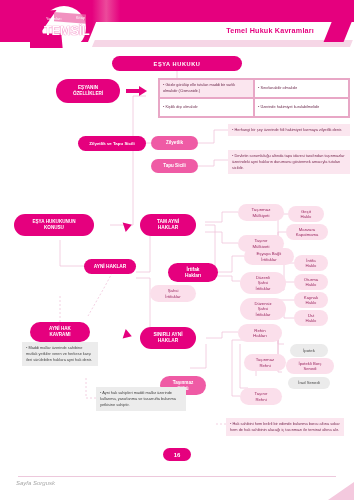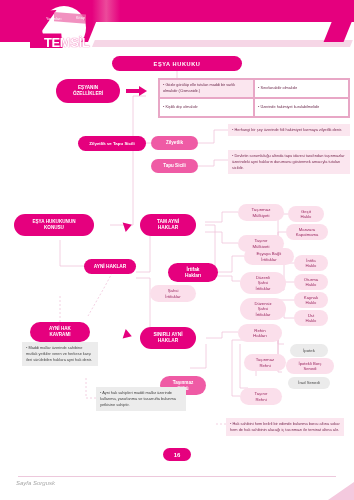--- a/index.html
+++ b/index.html
@@ -64,21 +64,21 @@
   .logo-swoosh2 {
     position: absolute; left: 30px; top: 4px;
     width: 32px; height: 16px;
     background: #ec6cab;
     clip-path: polygon(0% 0%, 100% 16%, 100% 74%, 0% 58%);
     opacity:.75;
   }
   .logo-name {
     position: absolute; left: 20px; top: 15px;
     font-size: 13px; font-weight: 800; color: #ffffff;
-    letter-spacing: -.4px; text-shadow: 0 0 1px #e5007e; margin-top: 12px;
+    letter-spacing: -.4px; text-shadow: 0 0 1px #e5007e;
   }
   .logo-tag {
     position: absolute; left: 22px; top: 9px;
     font-size: 3.6px; color: #ffffff; letter-spacing: .2px;
     white-space: nowrap;
   }
   .logo-tag2 {
     position: absolute; left: 52px; top: 8px;
     font-size: 3.6px; color: #ffffff; letter-spacing: .2px;
     white-space: nowrap;
@@ -187,20 +187,21 @@
 
   <div class="logo-wrap">
     <div class="logo-circle"></div>
     <div class="logo-swoosh"></div>
     <div class="logo-swoosh2"></div>
     <div class="logo-tag">Yayınları</div>
     <div class="logo-tag2">Kitap</div>
     <div class="logo-name">TEMSİL</div>
   </div>
 
+  <div class="hdr-title">Temel Hukuk Kavramları</div>
 
   <div class="banner">EŞYA HUKUKU</div>
 
   <svg class="wires">
     <g fill="none" stroke="#f0c4da" stroke-width="0.8">
       <path d="M177,71 L177,78"></path>
       <path d="M146,96 L133,96 L133,143 L151,143"></path>
       <path d="M198,143 L214,143 L214,130 L228,130"></path>
       <path d="M198,166 L214,166 L214,160 L228,160"></path>
       <path d="M133,143 L133,225 L110,225"></path>

